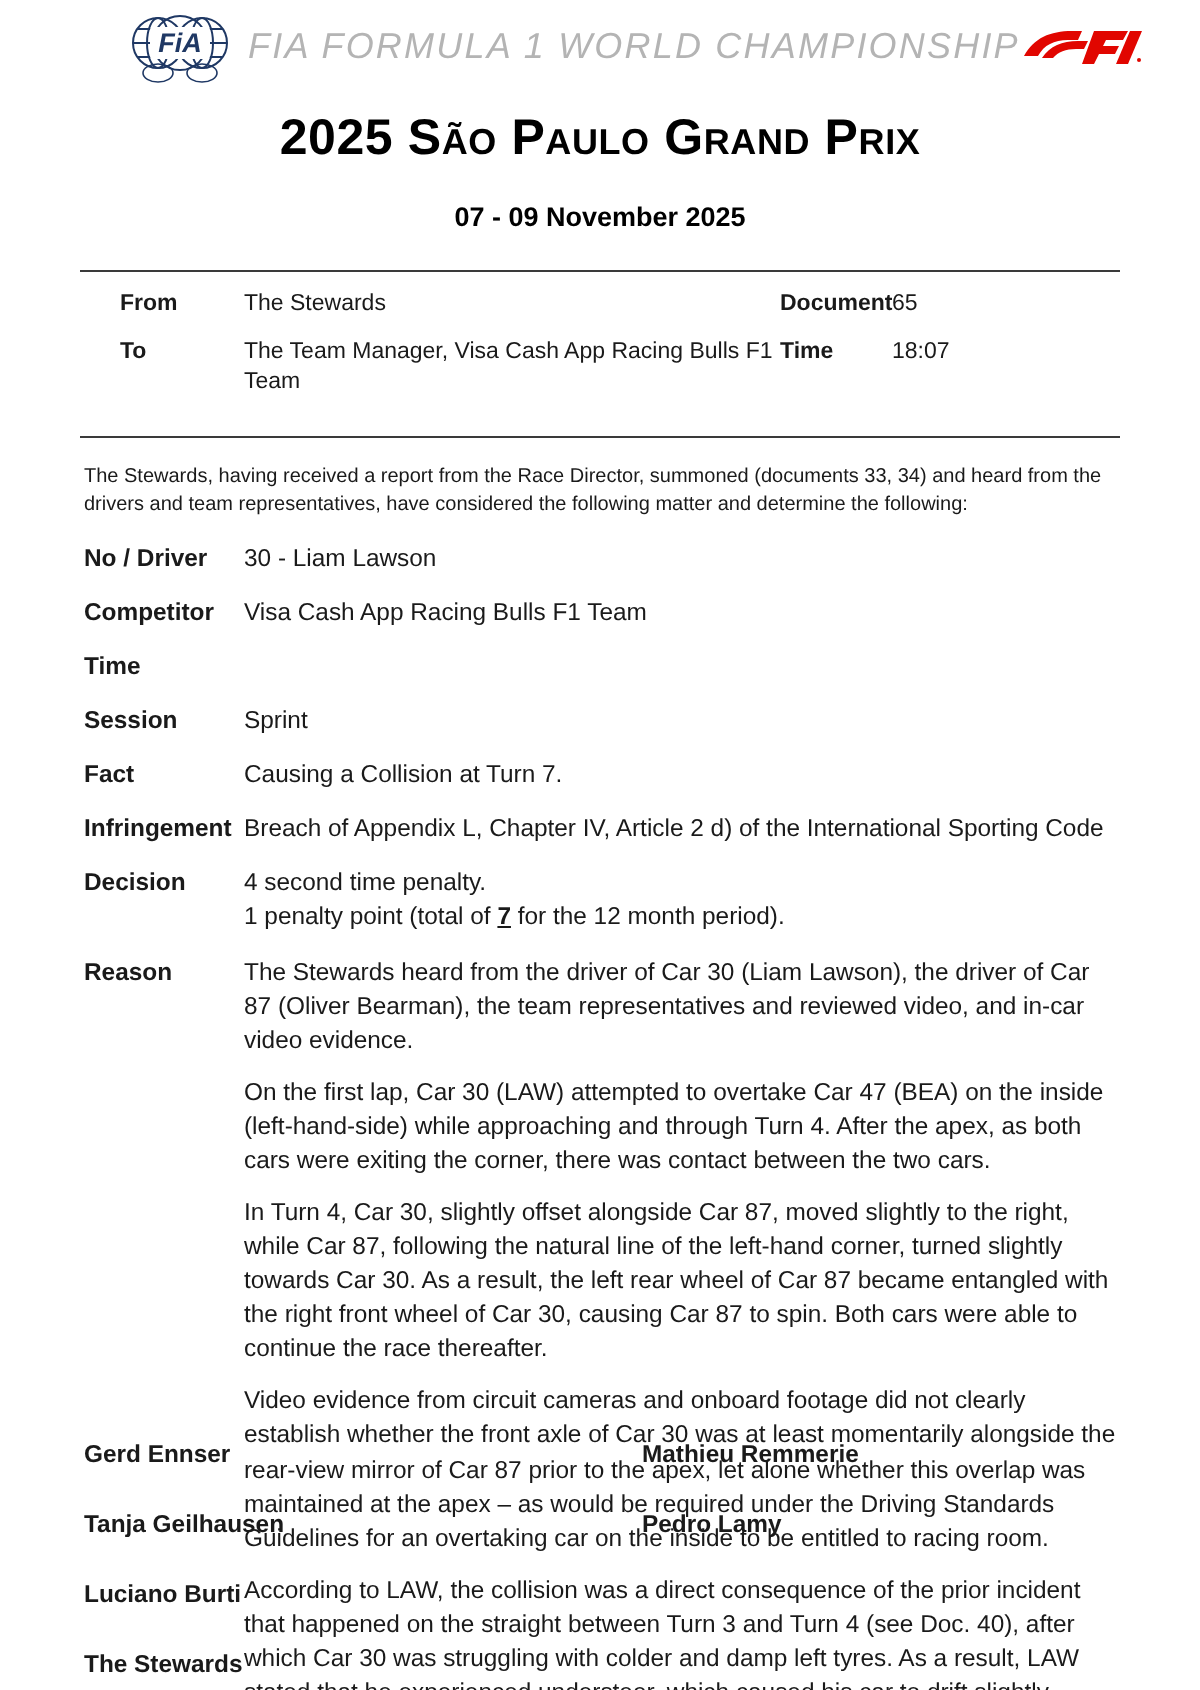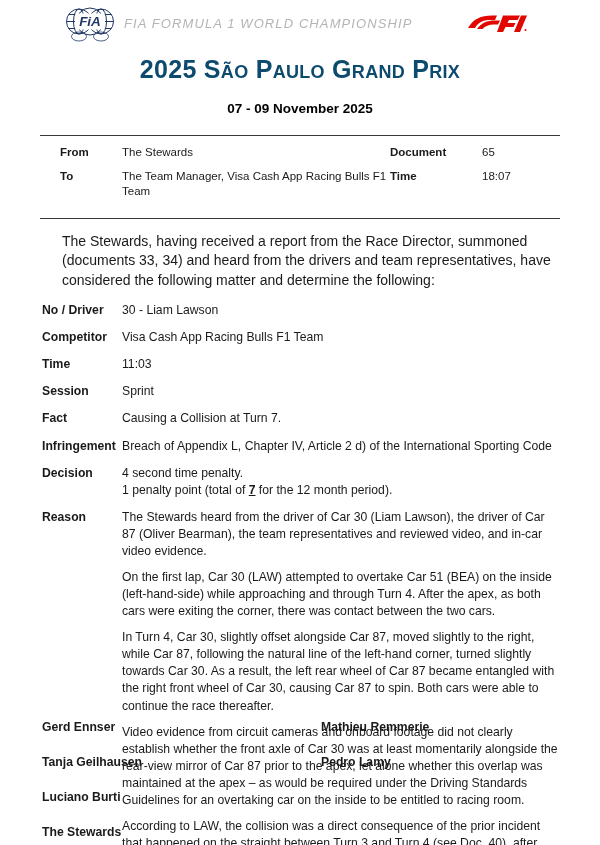--- a/index.html
+++ b/index.html
@@ -27,21 +27,21 @@
   }
   .fia-logo {
     width: 52px;
     height: 40px;
     flex: 0 0 auto;
     margin-left: 38px;
   }
   .champ-title {
     flex: 1 1 auto;
     text-align: left;
-    font-size: 13px;
+    font-size: 18px;
     letter-spacing: 1.1px;
     color: #b4b4b4;
     white-space: nowrap;
     font-weight: 400;
     padding-left: 8px;
   }
   .f1-logo {
     width: 62px;
     height: 24px;
     flex: 0 0 auto;
@@ -49,21 +49,21 @@
   }
 
   
   .event-title {
     text-align: center;
     font-size: 25px;
     font-weight: bold;
     font-variant: small-caps;
     letter-spacing: 0.3px;
     margin-top: 11px;
-    color: #0c4a6e;
+    color: #000000;
   }
   .event-dates {
     text-align: center;
     font-size: 13.5px;
     font-weight: bold;
     margin-top: 17px;
     color: #000;
   }
 
   
@@ -87,27 +87,27 @@
     display: flex;
     margin-bottom: 9px;
     font-size: 11.5px;
     line-height: 1.32;
   }
   .meta-label {
     font-weight: bold;
     flex: 0 0 auto;
   }
   .meta-col-left .meta-label { width: 62px; padding-left: 20px; }
-  .meta-col-right .meta-label { width: 92px; }
+  .meta-col-right .meta-label { width: 56px; }
   .meta-value { flex: 1 1 auto; }
 
   
   .intro {
-    padding: 13px 44px 0 62px;
-    font-size: 14px;
+    padding: 13px 44px 0 42px;
+    font-size: 10px;
     line-height: 1.42;
     text-align: left;
   }
 
   
   .fields {
     padding: 11px 40px 0 42px;
   }
   .field-row {
     display: flex;
@@ -251,21 +251,20 @@
     <span class="field-value">30 - Liam Lawson</span>
   </div>
 
   <div class="field-row">
     <span class="field-label">Competitor</span>
     <span class="field-value">Visa Cash App Racing Bulls F1 Team</span>
   </div>
 
   <div class="field-row">
     <span class="field-label">Time</span>
-    <span class="field-value">11:03</span>
   </div>
 
   <div class="field-row">
     <span class="field-label">Session</span>
     <span class="field-value">Sprint</span>
   </div>
 
   <div class="field-row">
     <span class="field-label">Fact</span>
     <span class="field-value">Causing a Collision at Turn 7.</span>
@@ -281,21 +280,21 @@
     <span class="field-value">
       <span class="line">4 second time penalty.</span>
       <span class="line"><span>1 penalty point (total of </span><span class="pp-count">7</span><span> for the 12 month period).</span></span>
     </span>
   </div>
 
   <div class="reason-row">
     <span class="field-label">Reason</span>
     <div class="reason-body">
       <p>The Stewards heard from the driver of Car 30 (Liam Lawson), the driver of Car 87 (Oliver Bearman), the team representatives and reviewed video, and in-car video evidence.</p>
-      <p>On the first lap, Car 30 (LAW) attempted to overtake Car 51 (BEA) on the inside (left-hand-side) while approaching and through Turn 4. After the apex, as both cars were exiting the corner, there was contact between the two cars.</p>
+      <p>On the first lap, Car 30 (LAW) attempted to overtake Car 47 (BEA) on the inside (left-hand-side) while approaching and through Turn 4. After the apex, as both cars were exiting the corner, there was contact between the two cars.</p>
       <p>In Turn 4, Car 30, slightly offset alongside Car 87, moved slightly to the right, while Car 87, following the natural line of the left-hand corner, turned slightly towards Car 30. As a result, the left rear wheel of Car 87 became entangled with the right front wheel of Car 30, causing Car 87 to spin. Both cars were able to continue the race thereafter.</p>
       <p>Video evidence from circuit cameras and onboard footage did not clearly establish whether the front axle of Car 30 was at least momentarily alongside the rear-view mirror of Car 87 prior to the apex, let alone whether this overlap was maintained at the apex – as would be required under the Driving Standards Guidelines for an overtaking car on the inside to be entitled to racing room.</p>
       <p>According to LAW, the collision was a direct consequence of the prior incident that happened on the straight between Turn 3 and Turn 4 (see Doc. 40), after which Car 30 was struggling with colder and damp left tyres. As a result, LAW stated that he experienced understeer, which caused his car to drift slightly towards BEA's car and resulted in the contact between both cars.</p>
     </div>
   </div>
 
 </div>
 
 <div class="signatures">
   <div class="sig-col">

